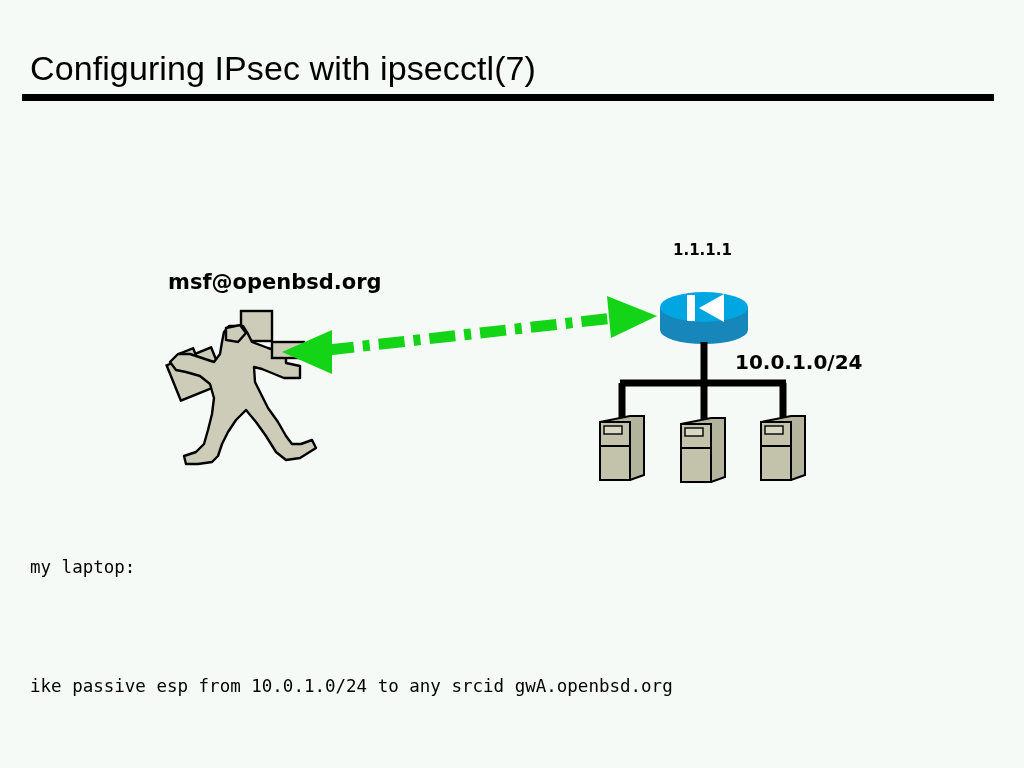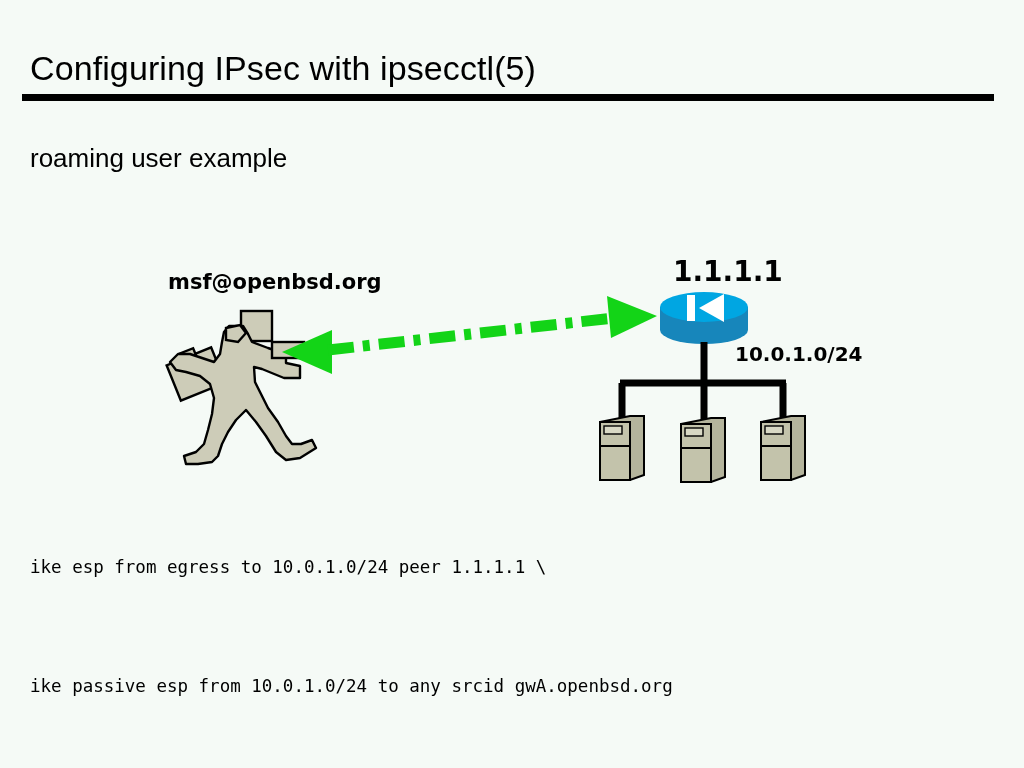--- a/index.html
+++ b/index.html
@@ -66,45 +66,44 @@
   .diagram svg { display: block; }
 
   .dlabel {
     position: absolute;
     font-family: "DejaVu Sans", sans-serif;
     font-weight: bold;
     color: #000;
     white-space: nowrap;
   }
   .label-user   { left: 168px; top: 270px; font-size: 21px; }
-  .label-peer   { left: 673px; top: 255px; font-size: 28px; }
-  .label-subnet { left: 735px; top: 342px; font-size: 20px; }
+  .label-peer   { left: 673px; top: 241px; font-size: 15px; }
+  .label-subnet { left: 735px; top: 350px; font-size: 20px; }
 
   
   .code {
     position: absolute;
     left: 30px;
     font-family: "DejaVu Sans Mono", "Liberation Mono", monospace;
     font-size: 17.5px;
     line-height: 29.5px;
     color: #000;
     white-space: pre;
   }
   .code-laptop { top: 494px; }
   .code-gwa    { top: 613px; }
 </style>
 </head>
 <body>
 
 <div class="slide">
 
-  <div class="slide-title">Configuring IPsec with ipsecctl(5)</div>
+  <div class="slide-title">Configuring IPsec with ipsecctl(7)</div>
   <div class="title-rule"></div>
 
-  <div class="subtitle">roaming user example</div>
 
   <div class="diagram">
     <svg width="1024" height="260" viewBox="0 0 1024 260" xmlns="http://www.w3.org/2000/svg">
 
       <g>
 
         <rect x="241" y="81" width="31" height="30" fill="#cdccb8" stroke="#000" stroke-width="2.4"></rect>
 
         <g transform="rotate(-22 196 144)">
           <rect x="172" y="125" width="48" height="38" fill="#cdccb8" stroke="#000" stroke-width="2.4"></rect>
@@ -183,20 +182,20 @@
       </g>
 
     </svg>
   </div>
 
   <div class="dlabel label-user">msf@openbsd.org</div>
   <div class="dlabel label-peer">1.1.1.1</div>
   <div class="dlabel label-subnet">10.0.1.0/24</div>
 
   <div class="code code-laptop">
-    <div>ike esp from egress to 10.0.1.0/24 peer 1.1.1.1 \</div>
+    <div>my laptop:</div>
   </div>
 
   <div class="code code-gwa">
     <div>ike passive esp from 10.0.1.0/24 to any srcid gwA.openbsd.org</div>
   </div>
 
 </div>
 
 </body></html>

